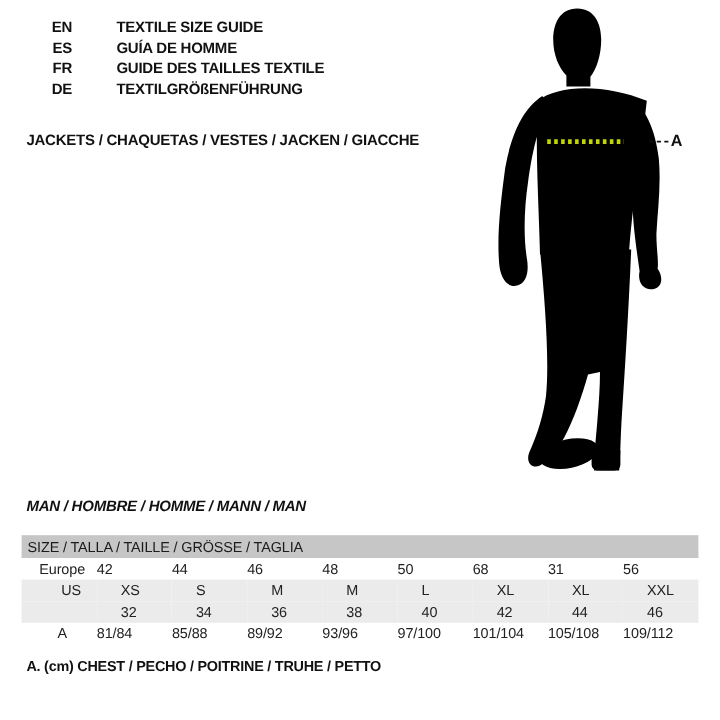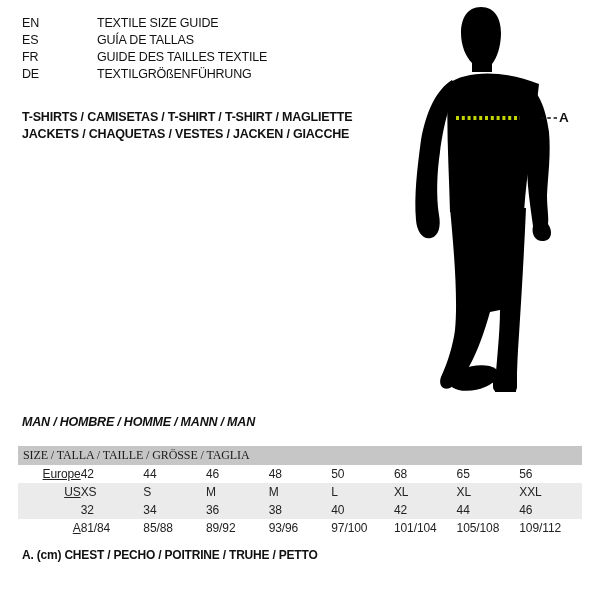--- a/index.html
+++ b/index.html
@@ -6,73 +6,72 @@
   body{
     width:600px;height:600px;position:relative;background:#ffffff;
     font-family:"Liberation Sans","DejaVu Sans",sans-serif;
     color:var(--text,#111);overflow:hidden;
     -webkit-font-smoothing:antialiased;
   }
   .abs{position:absolute;}
 
   
   .lang-block{left:22px;top:15px;}
-  .lang-row{display:flex;height:17px;line-height:17px;font-size:12.5px;font-weight:normal;letter-spacing:-0.2px;}
+  .lang-row{display:flex;height:17px;line-height:17px;font-size:12.5px;font-weight:bold;letter-spacing:-0.2px;text-align:right;}
   .lang-code{width:38px;flex:0 0 38px;}
   .lang-label{white-space:nowrap;margin-left:37px;}
 
   
   .category-block{left:22px;top:109px;}
   .category-line{height:17px;line-height:17px;font-size:12.5px;font-weight:bold;letter-spacing:-0.2px;white-space:nowrap;}
 
   
   .figure-svg{left:0;top:0;width:600px;height:600px;}
 
   
   .measure-label{left:559px;top:109px;font-size:13.5px;font-weight:600;line-height:18px;}
 
   
   .section-title{left:22px;top:415px;font-size:12.5px;font-weight:bold;letter-spacing:-0.2px;white-space:nowrap;font-style:italic;}
 
   
   .size-table{left:18px;top:446px;width:564px;border-collapse:collapse;table-layout:fixed;font-size:12px;color:#222;}
   .size-table td{padding:0;height:18px;text-align:left;vertical-align:middle;letter-spacing:-0.1px;}
-  .size-table .row-label{width:78px;text-align:right;padding-left:5px;text-decoration:underline;}
+  .size-table .row-label{width:78px;text-align:center;padding-left:5px;}
   .size-table tr.header-row td{
-    background:var(--header-bg,#c6c6c6);height:19px;text-align:left;padding-left:5px;color:#1c1c1c;font-family:Liberation Serif, serif;
+    background:var(--header-bg,#c6c6c6);height:19px;text-align:left;padding-left:5px;color:#1c1c1c;
   }
-  .size-table tr.shaded td{background:var(--shaded-bg,#ebebeb);}
+  .size-table tr.shaded td{background:var(--shaded-bg,#ebebeb);padding-left:20px;}
 
   
   .footnote{left:22px;top:548px;font-size:12px;font-weight:bold;letter-spacing:-0.2px;white-space:nowrap;}
 </style>
 </head>
 <body style="--text: #111111; --header-bg: #c6c6c6; --shaded-bg: #ebebeb;">
 
 <div class="abs lang-block">
     <div class="lang-row">
       <span class="lang-code">EN</span>
       <span class="lang-label">TEXTILE SIZE GUIDE</span>
     </div>
     <div class="lang-row">
       <span class="lang-code">ES</span>
-      <span class="lang-label">GUÍA DE TALLAS</span>
+      <span class="lang-label">GUÍA DE HOMME</span>
     </div>
     <div class="lang-row">
       <span class="lang-code">FR</span>
       <span class="lang-label">GUIDE DES TAILLES TEXTILE</span>
     </div>
     <div class="lang-row">
       <span class="lang-code">DE</span>
       <span class="lang-label">TEXTILGRÖßENFÜHRUNG</span>
     </div>
   </div>
 
 <div class="abs category-block">
-    <div class="category-line">T-SHIRTS / CAMISETAS / T-SHIRT / T-SHIRT / MAGLIETTE</div>
     <div class="category-line">JACKETS / CHAQUETAS / VESTES / JACKEN / GIACCHE</div>
   </div>
 
 <svg class="abs figure-svg" viewBox="0 0 600 600" xmlns="http://www.w3.org/2000/svg" aria-hidden="true">
   <g fill="#000000">
 
     <path d="M481 7 C467 7 461 19 461 33 C461 46 466 57 472 63 L472 72 L492 72 L492 64 C497 58 501 46 501 33 C501 19 495 7 481 7 Z"></path>
 
     <path d="M448 84 C466 70 505 70 539 84 C534 130 527 170 524 212 L450 212 C449 170 446 126 448 84 Z"></path>
 
@@ -102,21 +101,21 @@
       <td colspan="9">SIZE / TALLA / TAILLE / GRÖSSE / TAGLIA</td>
     </tr>
   <tr>
         <td class="row-label">Europe</td>
         <td>42</td>
         <td>44</td>
         <td>46</td>
         <td>48</td>
         <td>50</td>
         <td>68</td>
-        <td>65</td>
+        <td>31</td>
         <td>56</td>
       </tr>
       <tr class="shaded">
         <td class="row-label">US</td>
         <td>XS</td>
         <td>S</td>
         <td>M</td>
         <td>M</td>
         <td>L</td>
         <td>XL</td>

